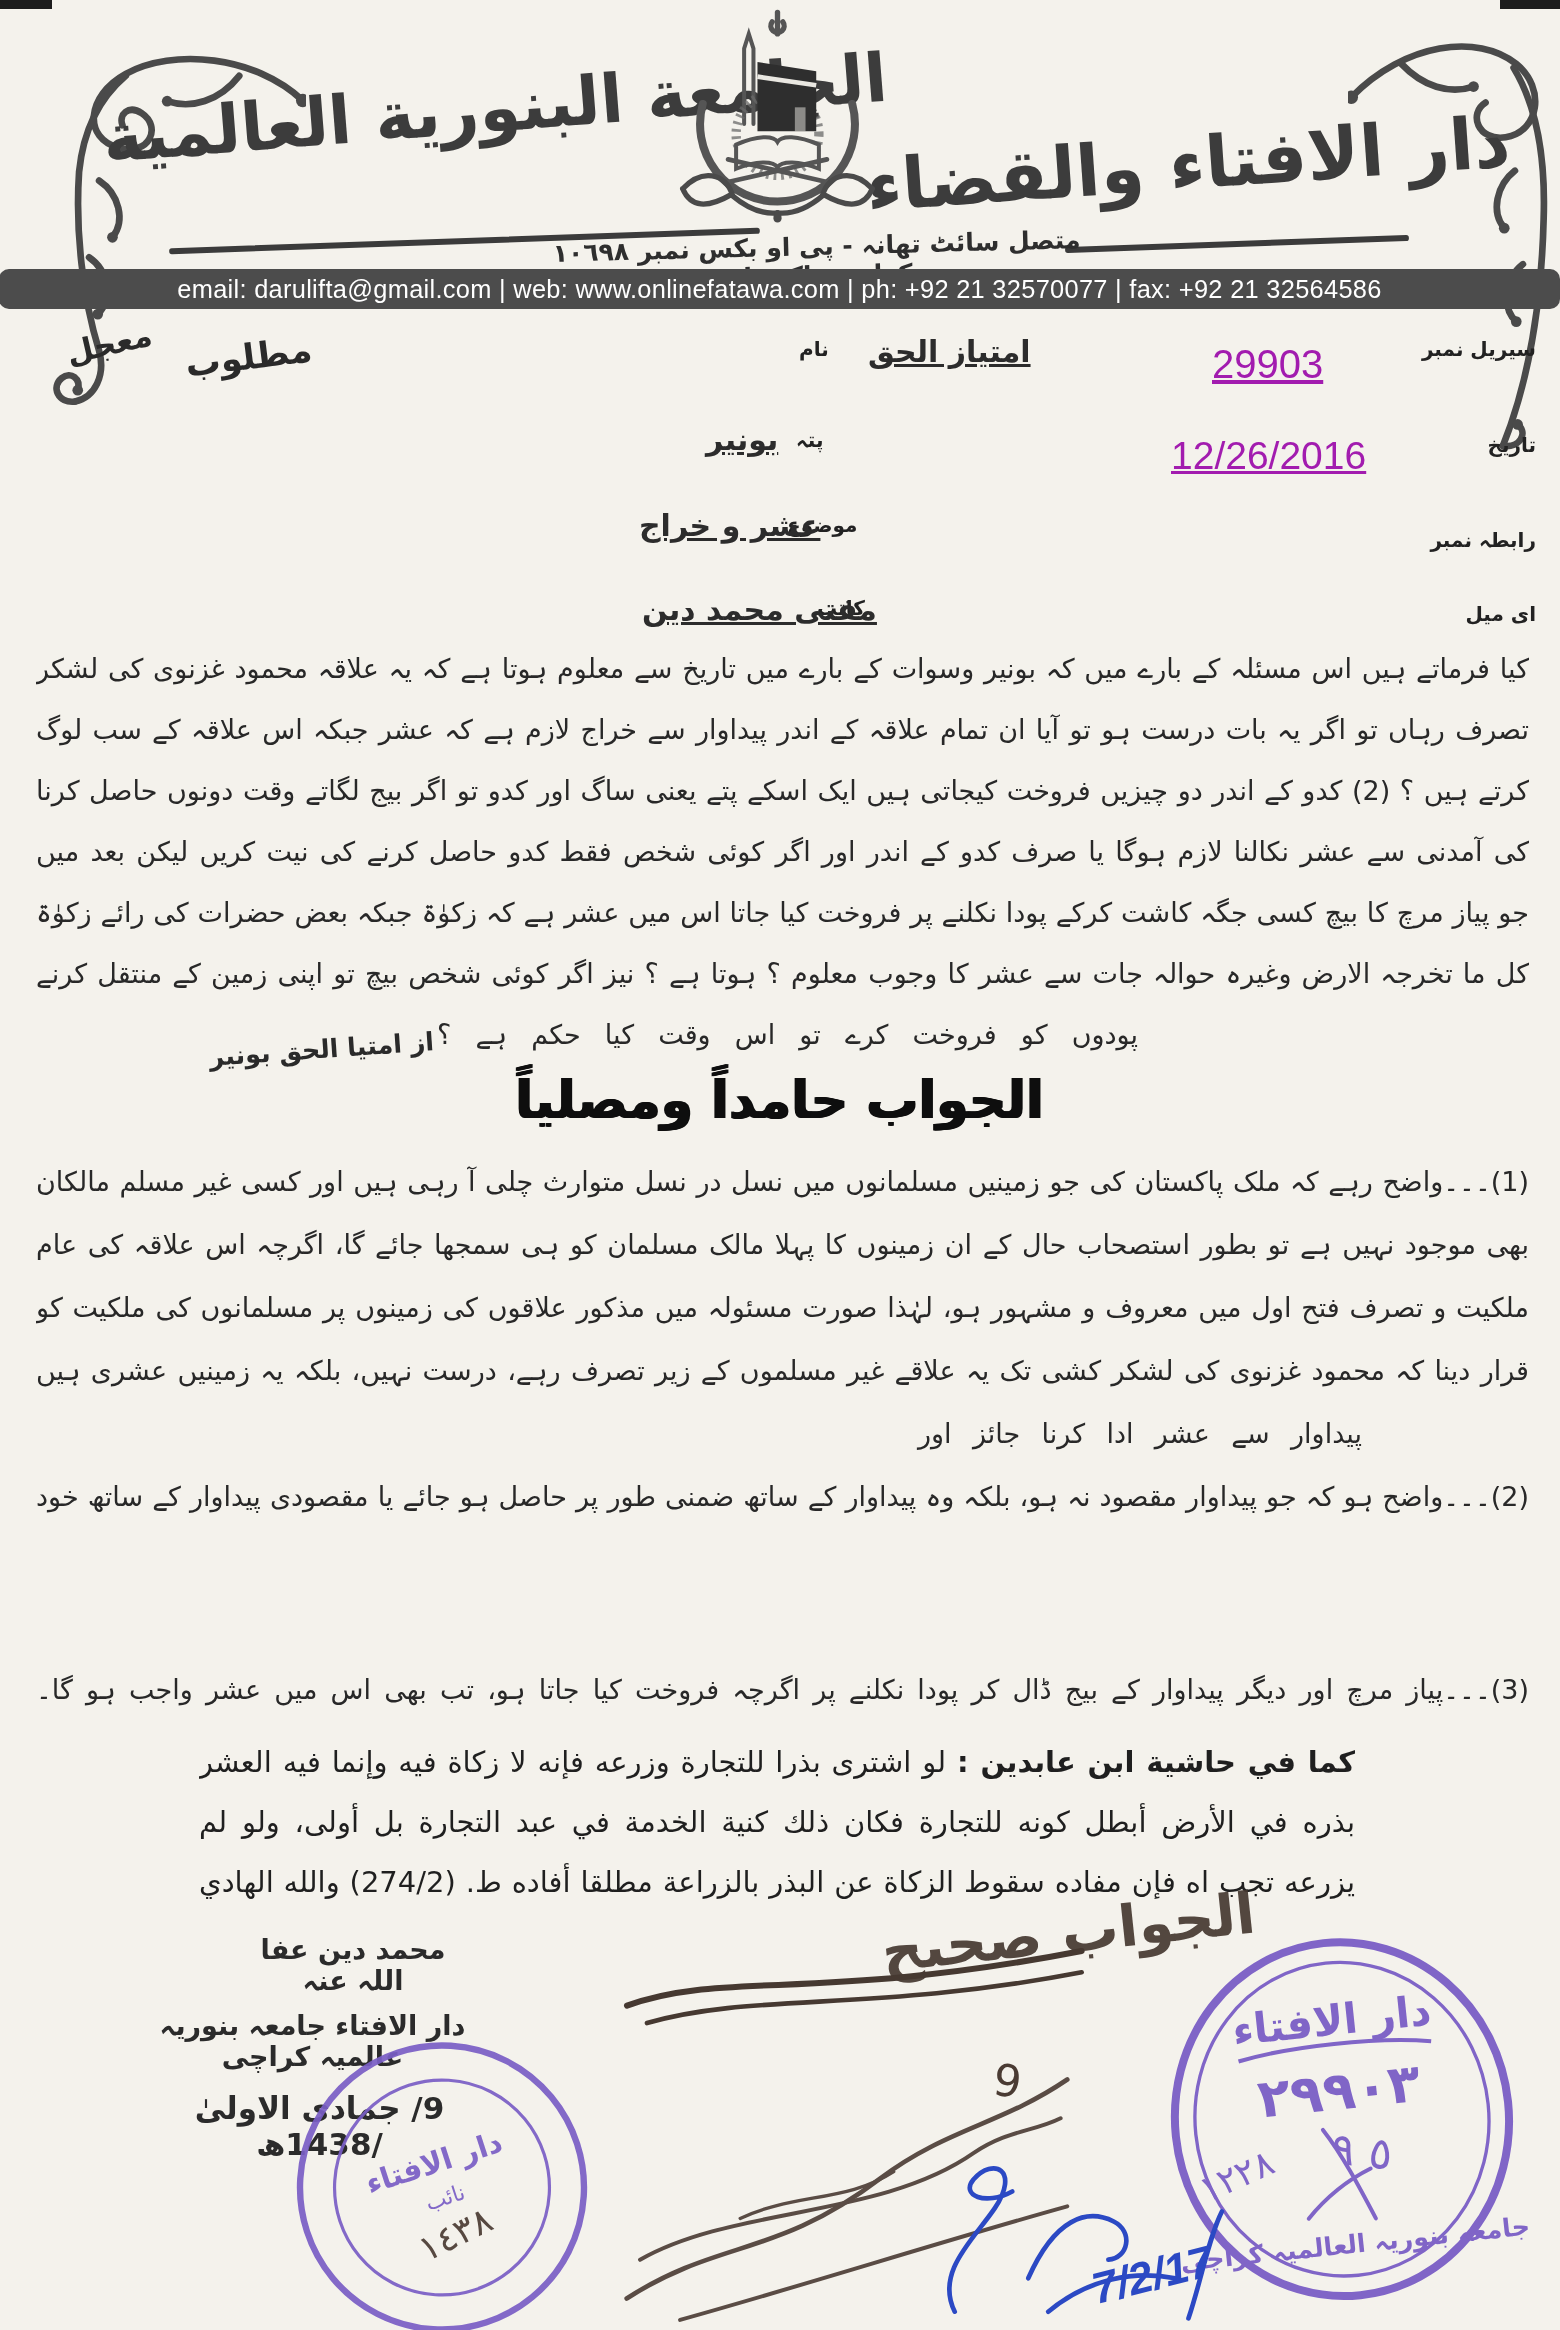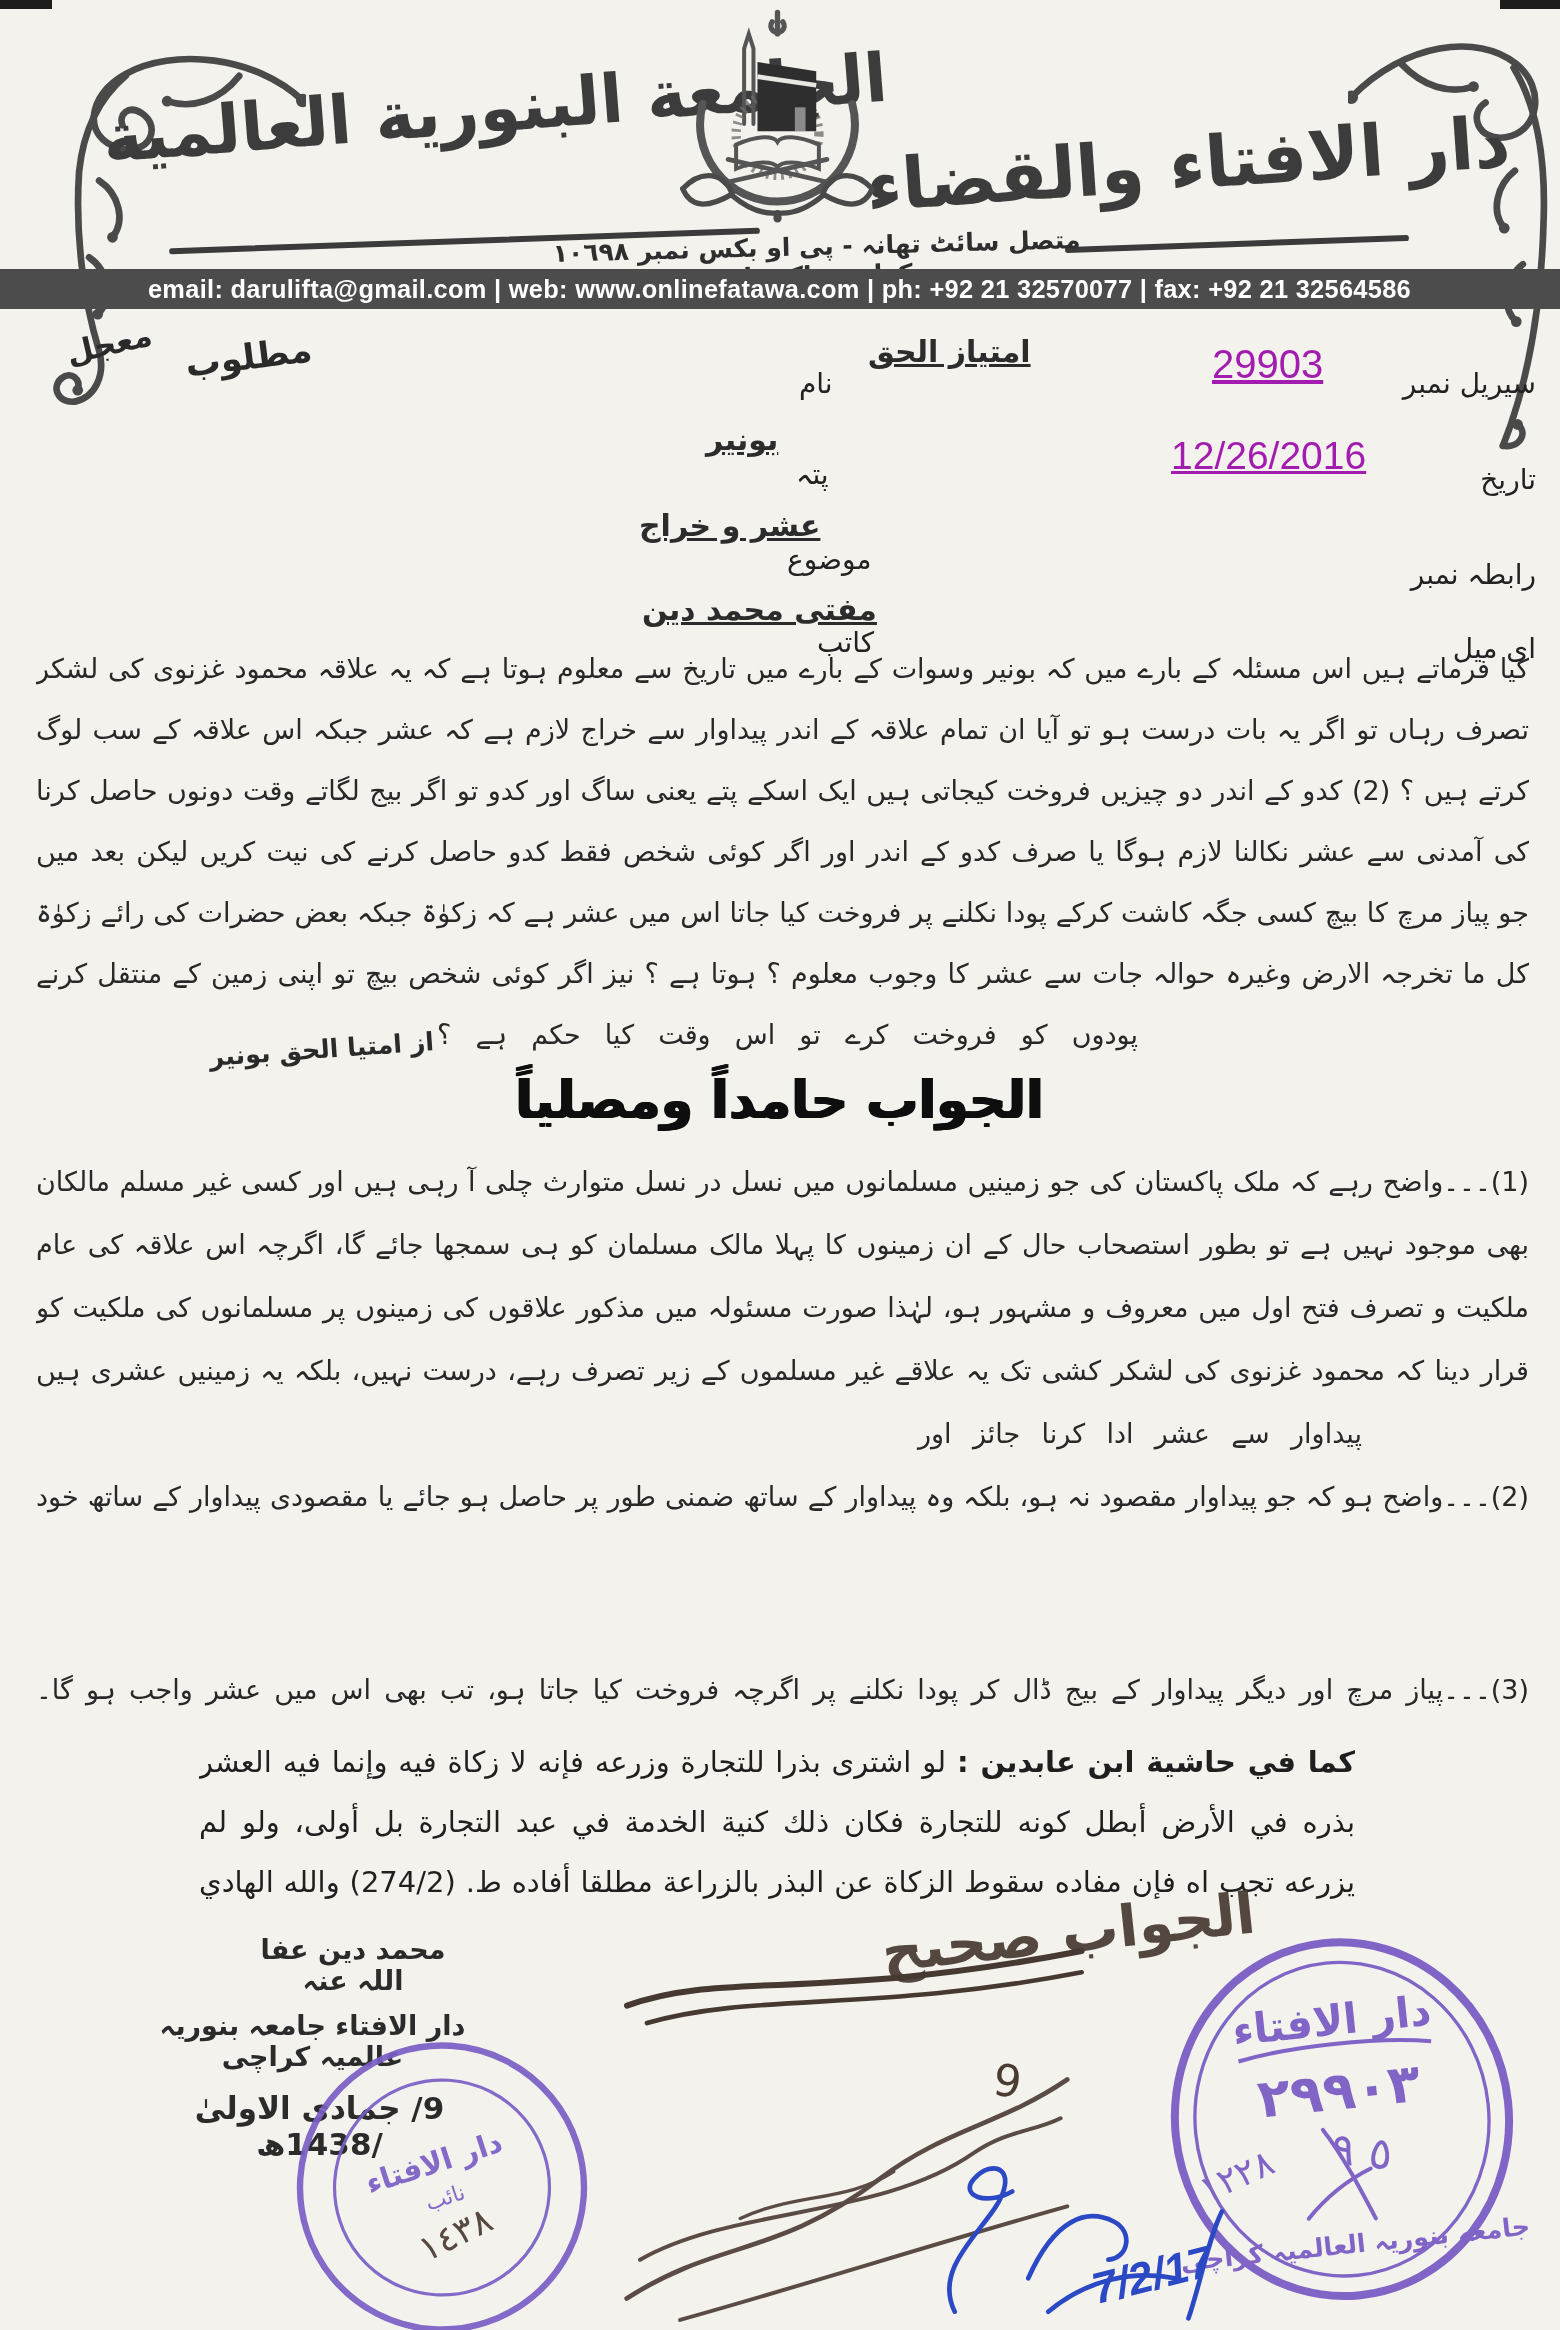--- a/index.html
+++ b/index.html
@@ -12,25 +12,25 @@
   
   .corner-mark{background:#1d1d1d;height:9.4px;}
   .title-left{left:107px;top:100px;font-size:67px;font-weight:bold;color:#3c3c3c;
               transform:rotate(-4.5deg);transform-origin:left bottom;letter-spacing:-1.3px;}
   .title-right{right:47px;top:100px;font-size:71px;font-weight:bold;color:#3c3c3c;
                transform:rotate(-4deg);transform-origin:right bottom;letter-spacing:-1.3px;}
   .title-underline{background:#3b3b3b;height:6px;border-radius:2.7px;}
   .address-line{left:534px;top:232px;width:568px;text-align:center;font-size:25px;font-weight:bold;
                 color:#2e2e2e;transform:rotate(-1.5deg);}
   .contact-bar{left:0;top:269px;width:1561px;height:40px;background:#4c4c4c;color:#ffffff;
-               font-family:"Liberation Sans",sans-serif;font-size:25.4px;font-weight:bold;
-               line-height:40px;text-align:center;letter-spacing:0.3px;direction:ltr;}
-
-  
-  .meta-label{font-size:28px;font-weight:normal;color:#222;margin-top:30px;}
+               font-family:"Liberation Sans",sans-serif;font-size:25.4px;font-weight:normal;
+               line-height:40px;text-align:center;letter-spacing:0.3px;direction:ltr;border-radius:10px;}
+
+  
+  .meta-label{font-size:20px;font-weight:bold;color:#222;}
   .meta-value{font-size:30px;color:#2c2c2c;text-decoration:underline;}
   .meta-num{font-family:"Liberation Sans",sans-serif;font-weight:normal;color:#a21caf;}
   .priority span{display:inline-block;font-weight:bold;color:#2a2a2a;}
 
   
   .jline{direction:rtl;text-align:justify;text-align-last:justify;font-size:27px;
          line-height:61px;height:61px;color:#282828;overflow:hidden;}
   .q-block{left:37px;top:638px;width:1493px;}
   .q-short{padding-right:391px;padding-left:401px;}
   .sender{left:210px;top:1034px;font-size:25.4px;font-weight:bold;transform:rotate(-4deg);color:#2a2a2a;}

